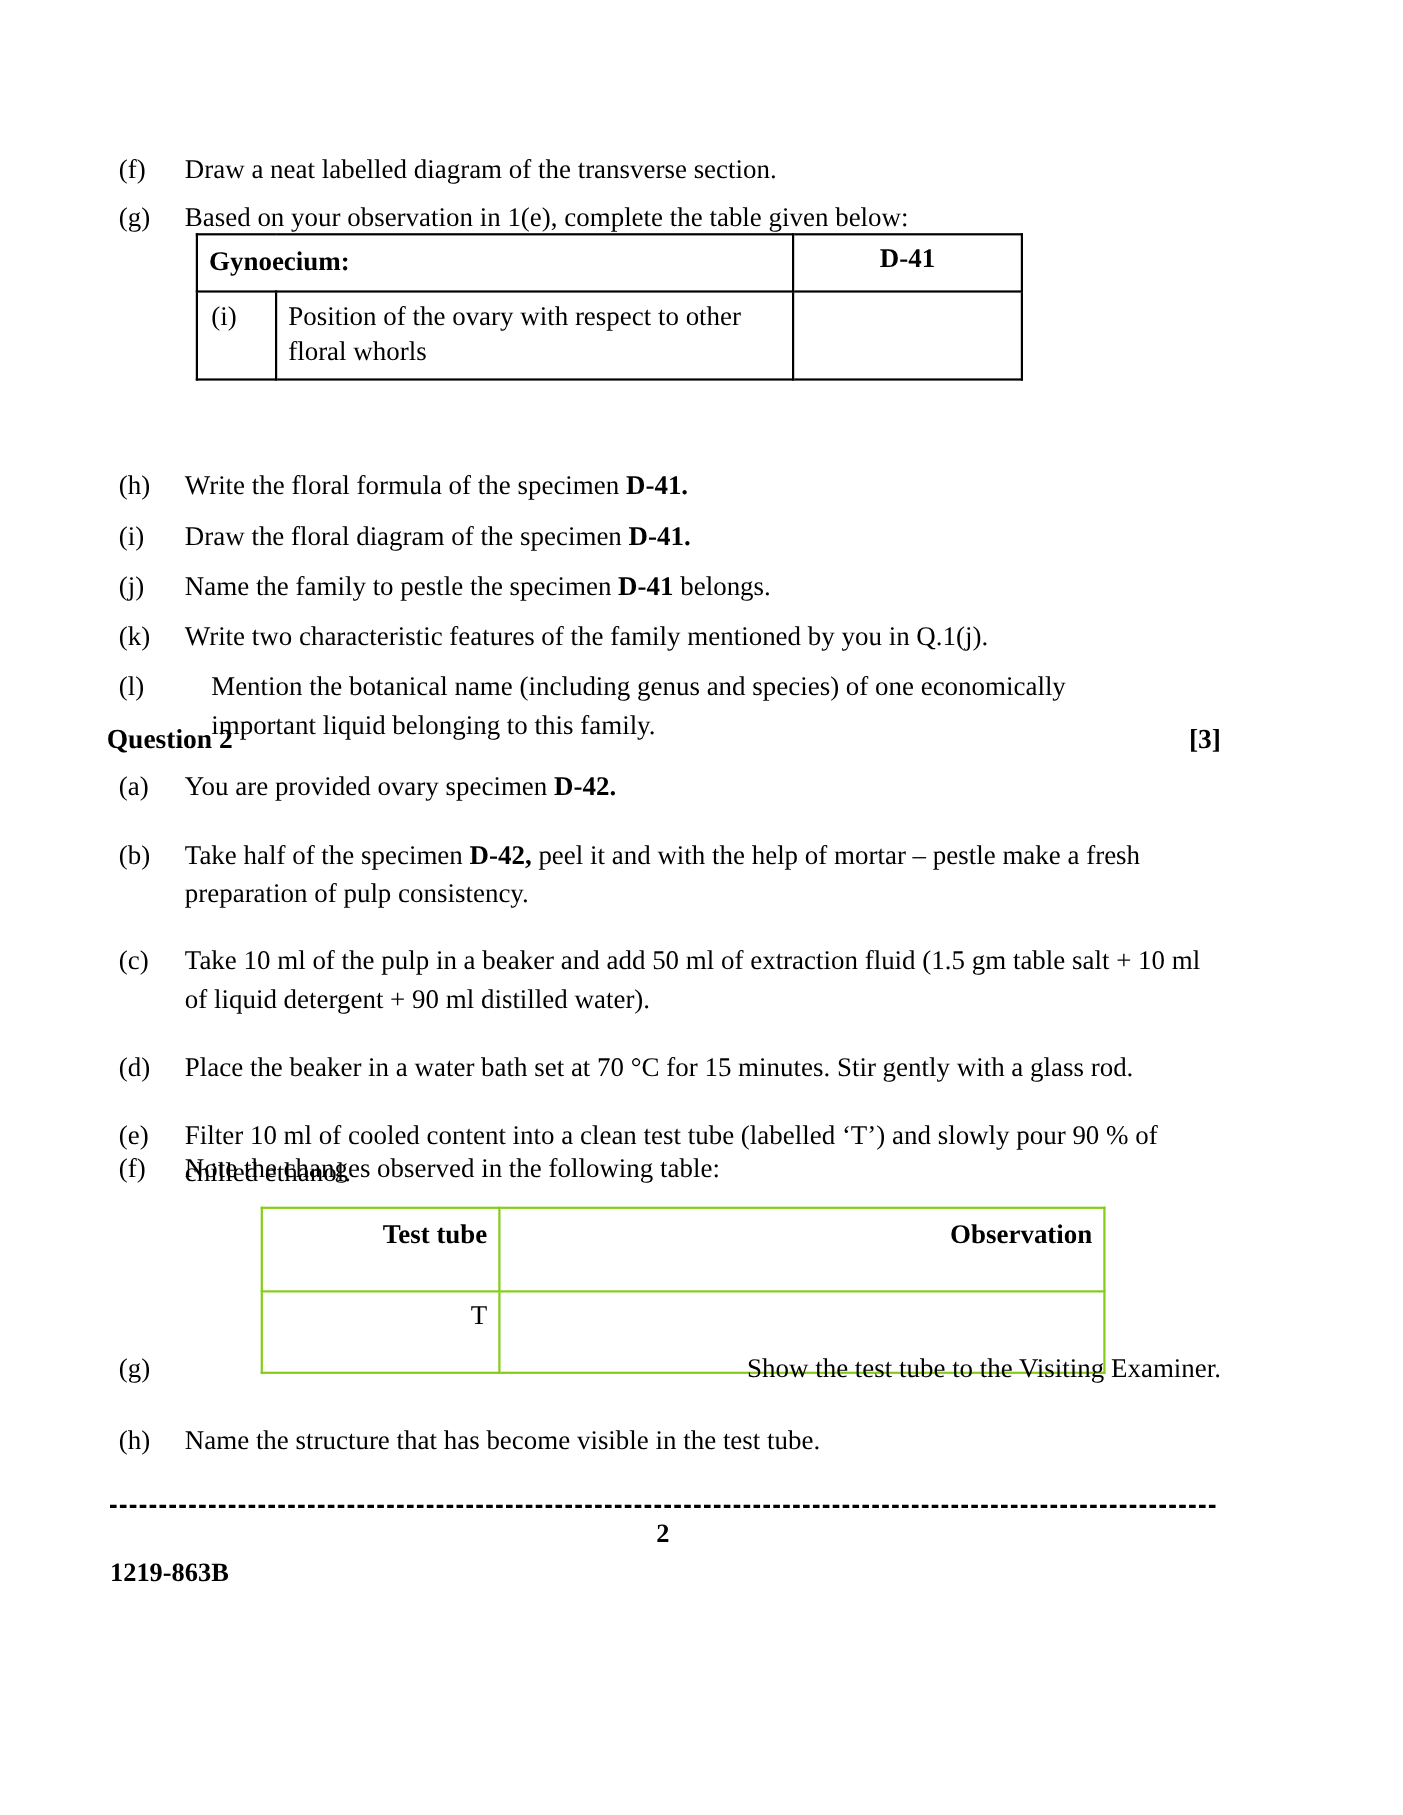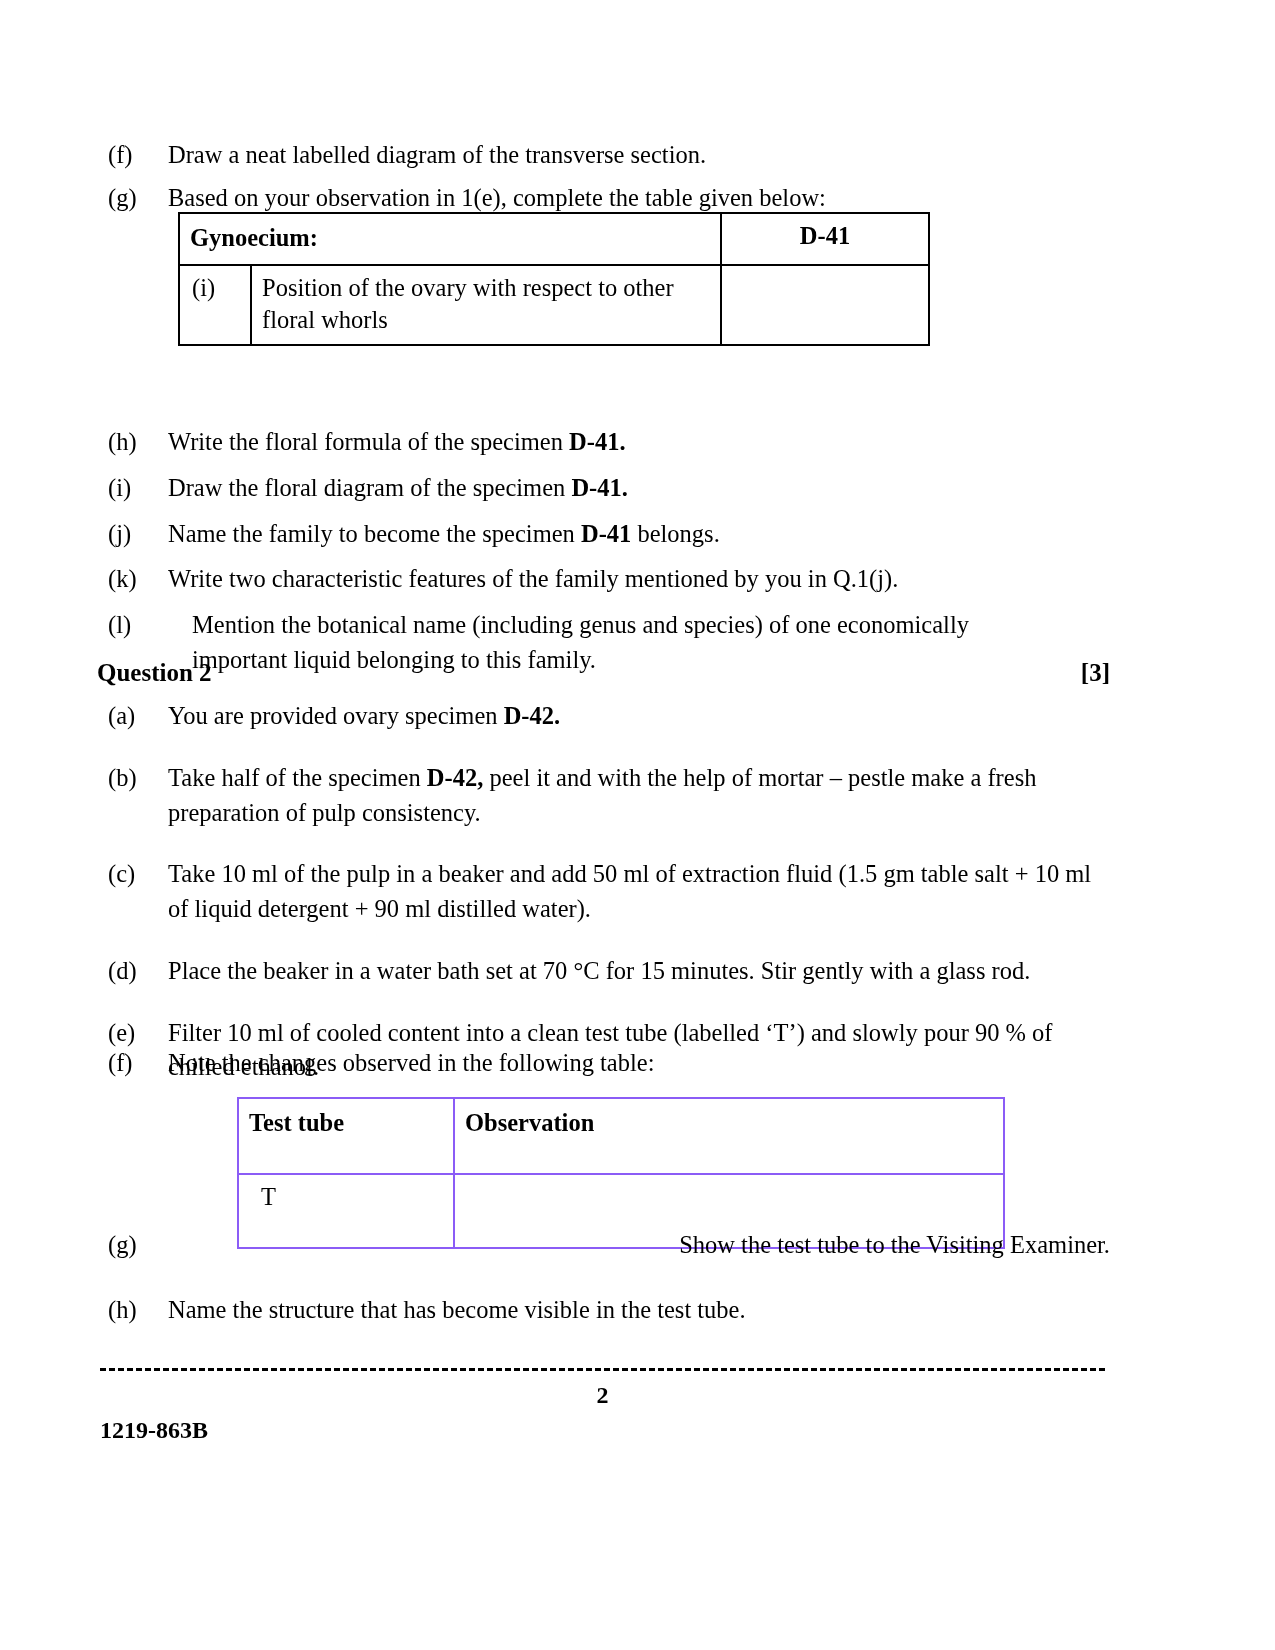--- a/index.html
+++ b/index.html
@@ -143,22 +143,22 @@
     width: 1010px;
   }
 
   #observation-table-wrap {
     position: absolute;
     left: 237px;
     top: 1097px;
     width: 768px;
   }
   #observation-table th, #observation-table td {
-    border: 2px solid #8b5cf6;
-    text-align: left;
+    border: 2px solid #84cc16;
+    text-align: right;
     vertical-align: top;
   }
   #observation-table .th-cell {
     font-weight: bold;
     height: 58px;
     padding-top: 8px;
   }
   #observation-table .col-tube { width: 182px; }
   #observation-table .row-cell {
     height: 58px;
@@ -253,21 +253,21 @@
       <span class="qtext"><span>Write the floral formula of the specimen </span><b>D-41.</b><span></span></span>
     </div>
 
     <div class="qitem">
       <span class="marker">(i)</span>
       <span class="qtext"><span>Draw the floral diagram of the specimen </span><b>D-41.</b><span></span></span>
     </div>
 
     <div class="qitem">
       <span class="marker">(j)</span>
-      <span class="qtext"><span>Name the family to become the specimen </span><b>D-41</b><span> belongs.</span></span>
+      <span class="qtext"><span>Name the family to pestle the specimen </span><b>D-41</b><span> belongs.</span></span>
     </div>
 
     <div class="qitem">
       <span class="marker">(k)</span>
       <span class="qtext">Write two characteristic features of the family mentioned by you in Q.1(j).</span>
     </div>
 
     <div class="qitem">
       <span class="marker">(l)</span>
       <span class="qtext justify"><span>Mention the botanical name (including genus and species) of one economically</span> <span class="lastline">important liquid belonging to this family.</span></span>

